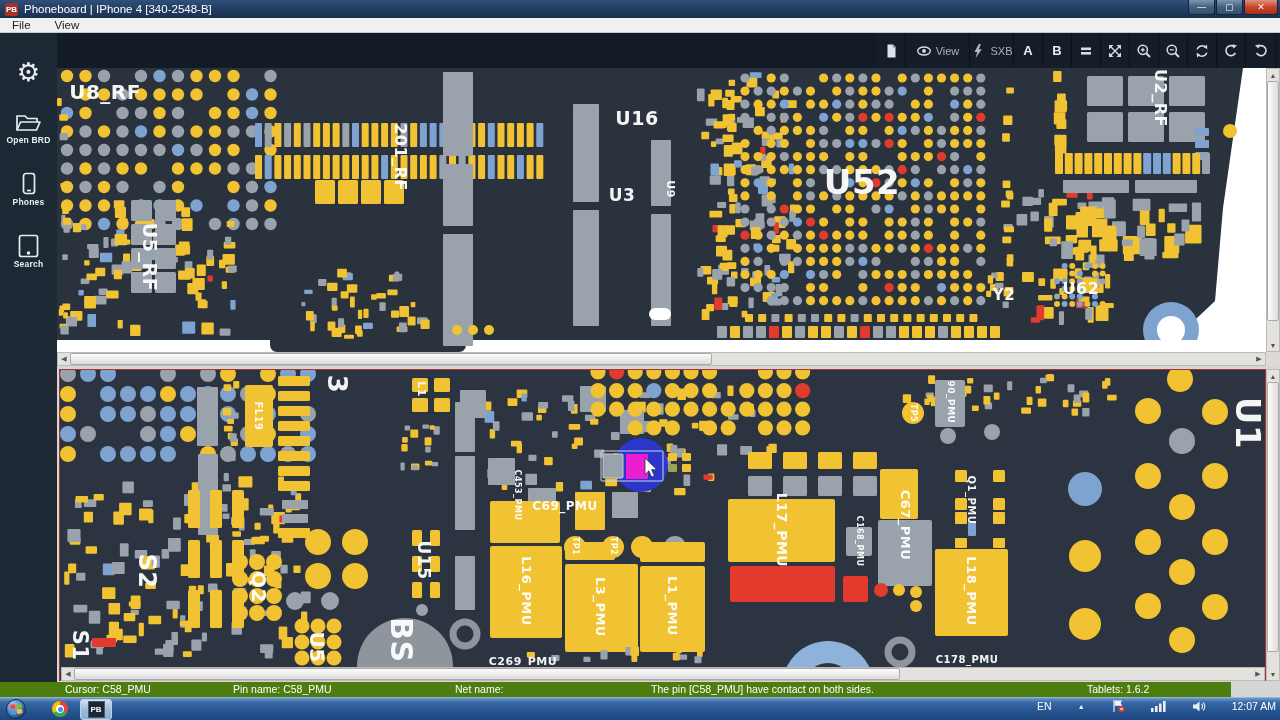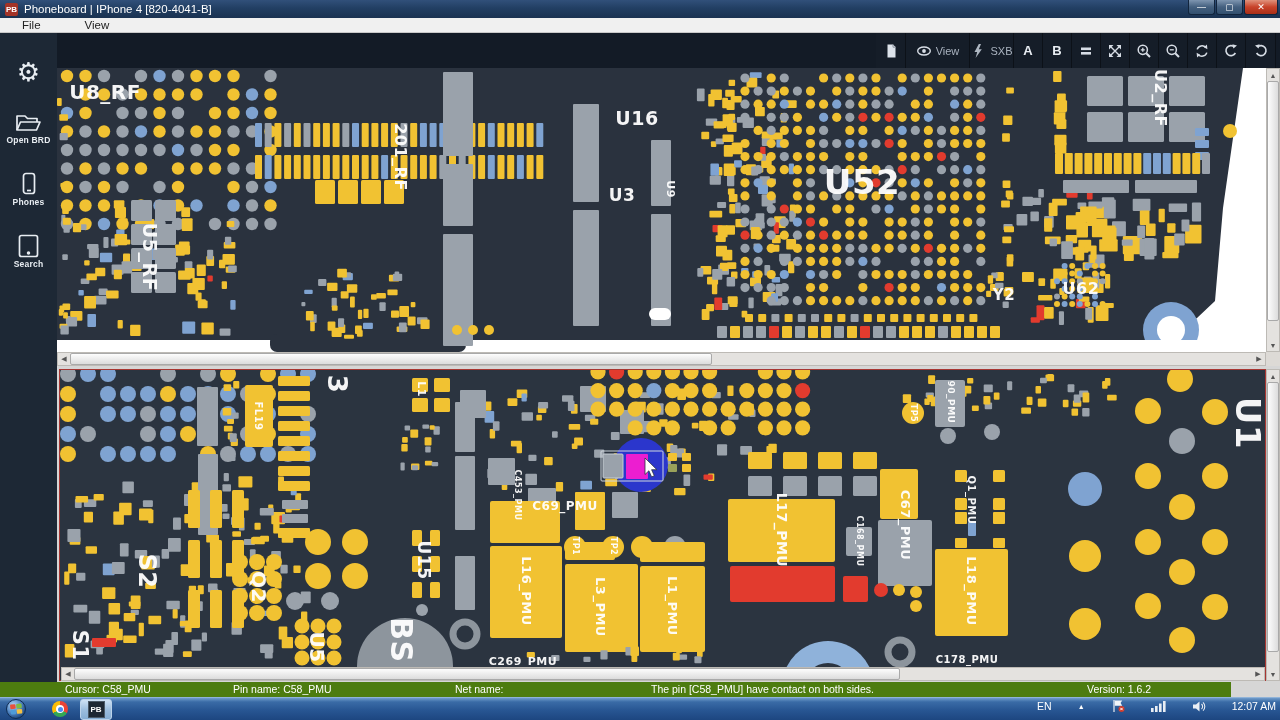--- a/index.html
+++ b/index.html
@@ -12,21 +12,21 @@
   .app-ico{width:13px;height:13px;margin:0 6px 0 5px;background:#a33327;border-radius:2px;
     color:#fff;font-size:8px;font-weight:bold;display:flex;align-items:center;justify-content:center;}
   .win-ctrls{position:absolute;right:2px;top:0;display:flex;height:15px;}
   .wc{width:27px;height:15px;margin-left:1px;border:1px solid #12253d;border-top:none;border-radius:0 0 3px 3px;
     display:flex;align-items:center;justify-content:center;color:#fff;font-size:9px;
     background:linear-gradient(180deg,#7e95b0 0%,#44607f 50%,#33506f 100%);box-sizing:border-box;}
   .wc.close{width:34px;background:linear-gradient(180deg,#e0927c 0%,#c8432a 50%,#a92f18 100%);}
   
   .menubar{position:absolute;left:0;top:18px;width:1280px;height:15px;background:#f0f0f0;
     border-bottom:1px solid #c9c9c9;display:flex;align-items:center;font-size:11.5px;color:#222;box-sizing:border-box;}
-  .menu-item{padding:0 22px;height:100%;display:flex;align-items:center;}
+  .menu-item{padding:0 12px;height:100%;display:flex;align-items:center;}
   
   .sidebar{position:absolute;left:0;top:33px;width:57px;height:649px;background:#1d2835;}
   .sb-item{display:flex;flex-direction:column;align-items:center;color:#e8edf2;margin-top:26px;}
   .sb-item .glyph{font-size:26px;line-height:26px;}
   .sb-label{font-size:8.5px;font-weight:bold;letter-spacing:.2px;}
   
   .toolbar{position:absolute;left:57px;top:33px;width:1223px;height:35px;background:#131b26;}
   .searchbox{position:absolute;left:5px;top:5px;width:806px;height:25px;background:#fff;
     border:1px solid #7a7a7a;border-radius:4px;display:flex;align-items:center;box-sizing:border-box;}
   .searchbox input{border:none;outline:none;flex:1;font-size:11.5px;color:#555;
@@ -1671,21 +1671,21 @@
       </svg>
       <span class="sb-label">Search</span>
     </div>
   </div>
 
   <div class="statusbar">
     <span style="left:65px">Cursor: C58_PMU</span>
     <span style="left:233px">Pin name: C58_PMU</span>
     <span style="left:455px">Net name:</span>
     <span style="left:651px">The pin [C58_PMU] have contact on both sides.</span>
-    <span style="left:1087px">Version: 1.6.2</span>
+    <span style="left:1087px">Tablets: 1.6.2</span>
   </div>
 
   <div class="taskbar">
     <div class="orb">
       <svg width="13" height="13" viewBox="0 0 13 13">
         <g transform="rotate(-6 6.5 6.5)">
           <rect x="0.5" y="1" width="5.4" height="4.6" rx="1" fill="#e8503c"></rect>
           <rect x="6.6" y="1" width="5.4" height="4.6" rx="1" fill="#7fbb42"></rect>
           <rect x="0.5" y="6.4" width="5.4" height="4.6" rx="1" fill="#4f9bd8"></rect>
           <rect x="6.6" y="6.4" width="5.4" height="4.6" rx="1" fill="#f5c142"></rect>
@@ -1714,21 +1714,21 @@
       <svg width="14" height="13" viewBox="0 0 14 13">
         <polygon points="1,4.5 4,4.5 7.5,1.5 7.5,11.5 4,8.5 1,8.5" fill="#e9eef4"></polygon>
         <path d="M9.5 4A3.4 3.4 0 0 1 9.5 9M11 2.3A5.8 5.8 0 0 1 11 10.7" fill="none" stroke="#e9eef4" stroke-width="1.1"></path>
       </svg>
       <span>12:07 AM</span>
     </div>
   </div>
 
   <div class="titlebar">
     <div class="app-ico">PB</div>
-    <span>Phoneboard | IPhone 4 [820-4041-B]</span>
+    <span>Phoneboard | IPhone 4 [340-2548-B]</span>
     <div class="win-ctrls">
       <div class="wc">—</div>
       <div class="wc">▢</div>
       <div class="wc close">✕</div>
     </div>
   </div>
   <div class="menubar" id="menubar">
       <div class="menu-item">File</div>
       <div class="menu-item">View</div>
     </div>

